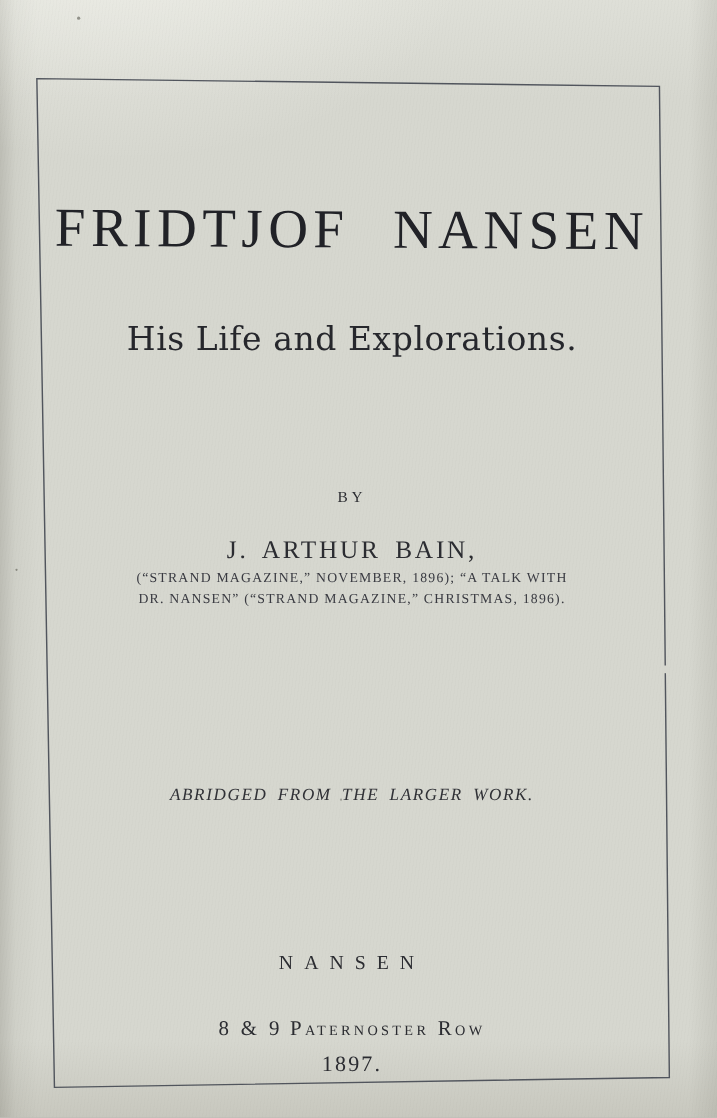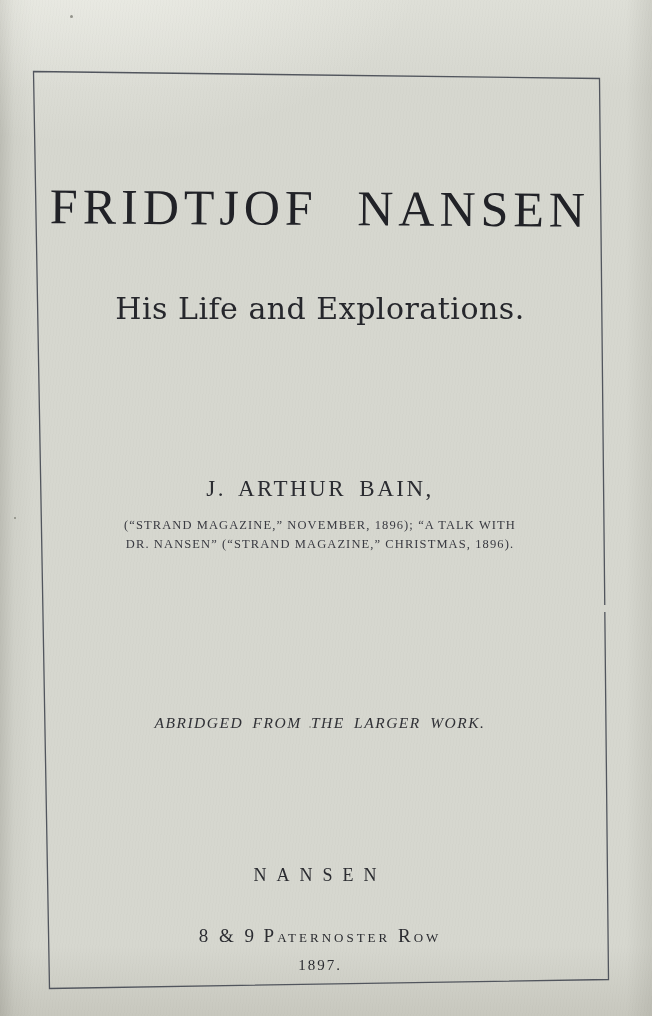--- a/index.html
+++ b/index.html
@@ -77,21 +77,21 @@
     font-weight: 700;
     letter-spacing: 0.5px;
     color: #26272c;
   }
   .by {
     top: 421px;
     font-size: 14px;
     letter-spacing: 3.5px;
   }
   .author {
-    top: 452px;
+    top: 463px;
     font-size: 23px;
     letter-spacing: 2.5px;
     word-spacing: 5px;
   }
   .credits {
     top: 492px;
     font-size: 12.5px;
     line-height: 18.5px;
     letter-spacing: 1.1px;
     color: #393a41;
@@ -117,21 +117,21 @@
   }
   .address {
     top: 901px;
     font-size: 19px;
     letter-spacing: 3px;
   }
   .address .num { margin-right: 0.35em; }
   .address .sc  { font-variant: small-caps; }
   .year {
     top: 933px;
-    font-size: 15px;
+    font-size: 20px;
     letter-spacing: 2px;
   }
 </style>
 </head>
 <body>
 
 <div class="scan">
 
   <svg class="frame" width="652" height="1016" viewBox="0 0 652 1016">
     <polygon points="33.5,71.5 599.5,78.5 608.5,979.5 49.5,988.5"></polygon>
@@ -141,20 +141,21 @@
   <div class="speck s1"></div>
   <div class="speck s2"></div>
   <div class="speck s3"></div>
 
   <div class="content">
 
     <h1 class="title">FRIDTJOF NANSEN</h1>
 
     <div class="subtitle">His Life and Explorations.</div>
 
+    <div class="by">BY</div>
 
     <div class="author">J. ARTHUR BAIN,</div>
 
     <div class="credits">
       <div>(“STRAND MAGAZINE,” NOVEMBER, 1896); “A TALK WITH</div>
       <div>DR. NANSEN” (“STRAND MAGAZINE,” CHRISTMAS, 1896).</div>
     </div>
 
     <div class="note">ABRIDGED FROM THE LARGER WORK.</div>
 

